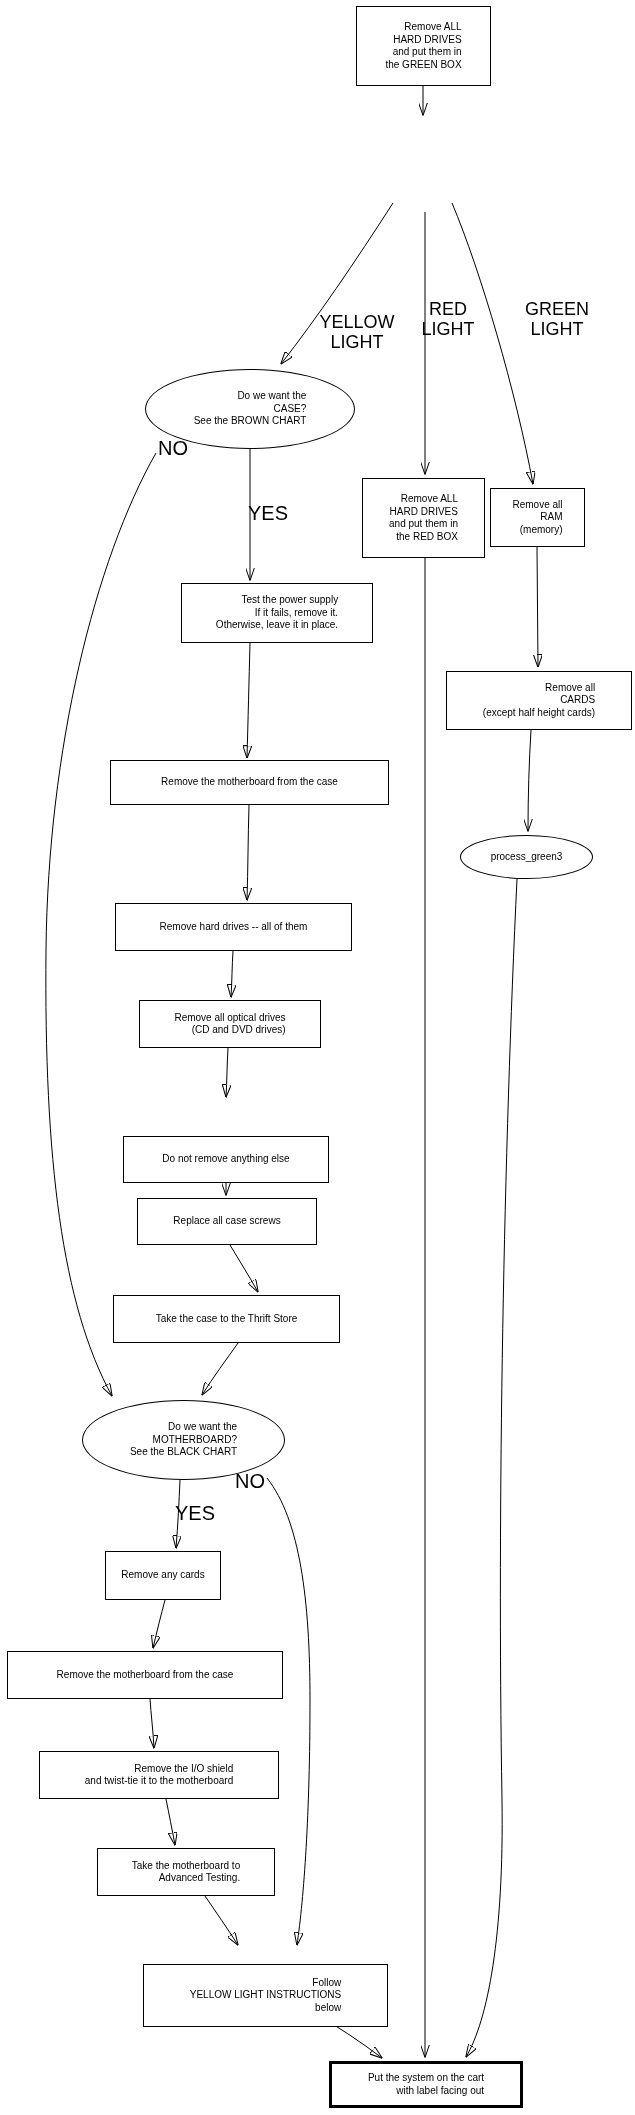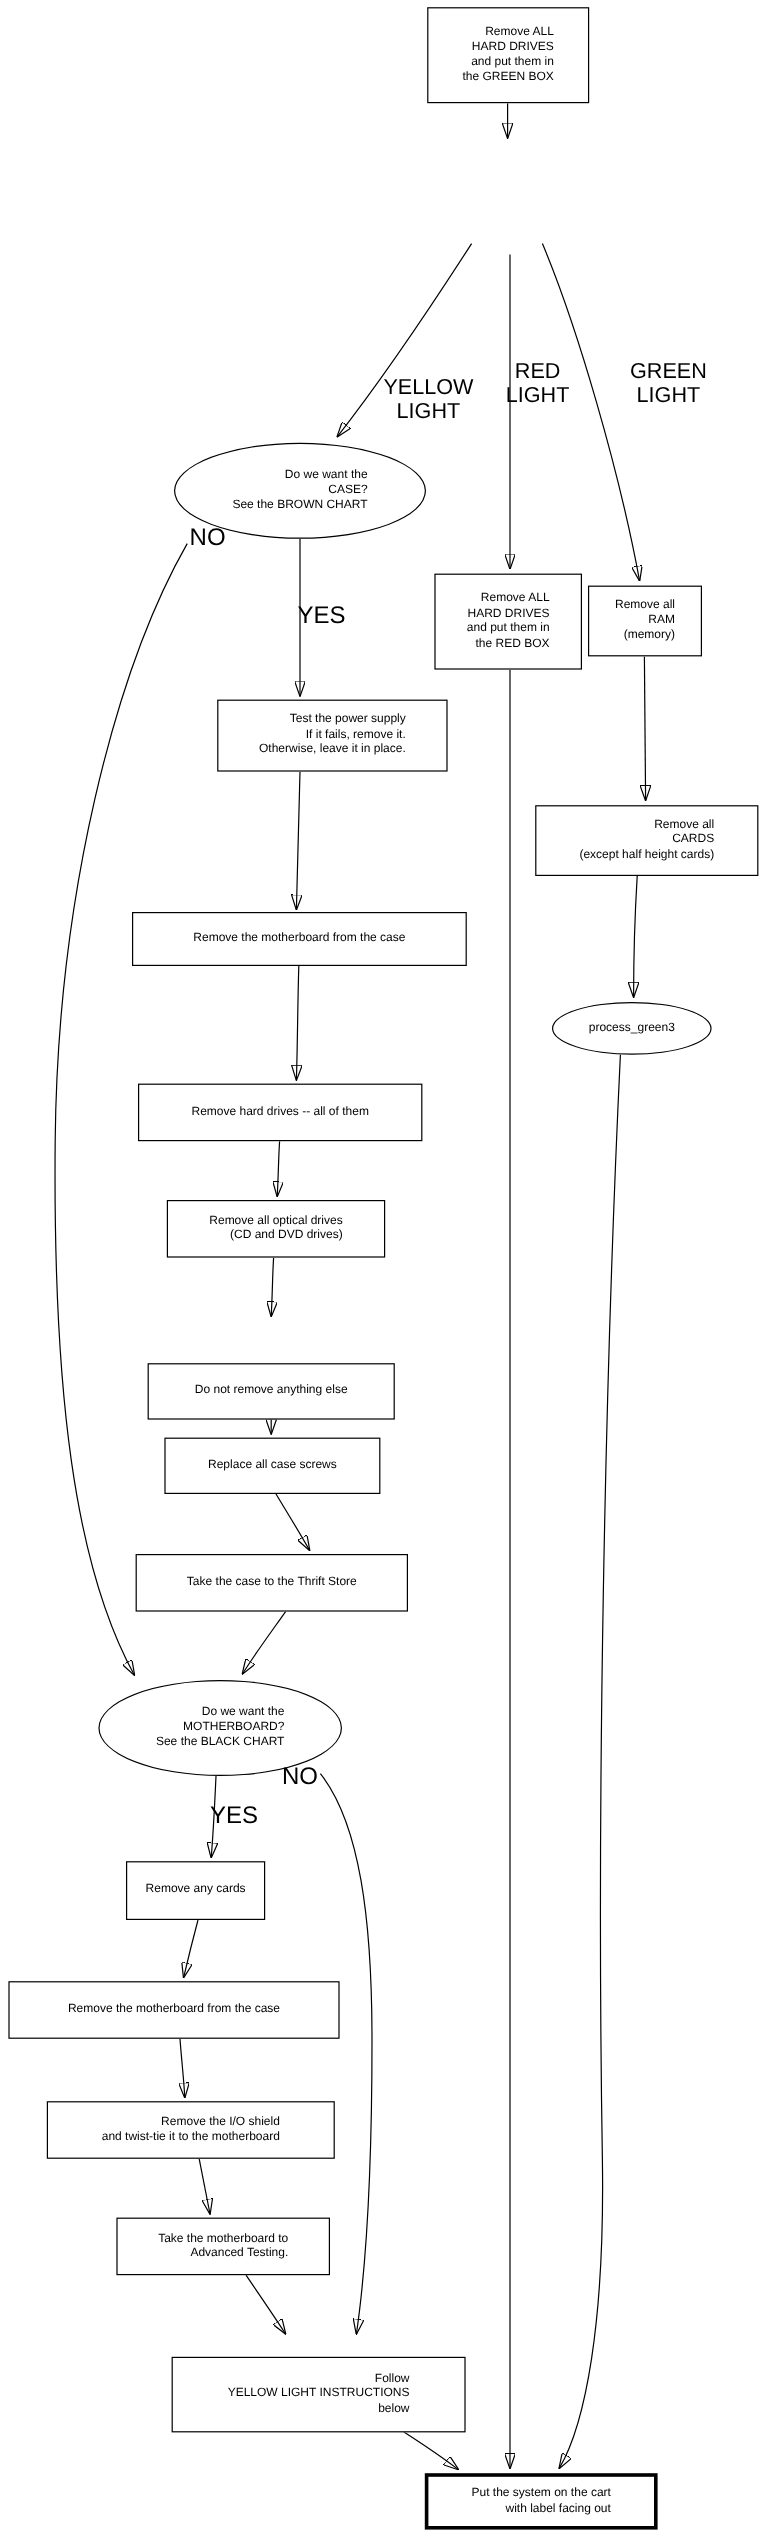--- a/index.html
+++ b/index.html
@@ -8,21 +8,21 @@
     font-family:"Liberation Sans", sans-serif;color:#000;overflow:hidden;
   }
   svg.edges{position:absolute;left:0;top:0;z-index:0;}
   svg.edges path{fill:none;stroke:#000;stroke-width:1;}
   .node{
     position:absolute;z-index:1;display:flex;align-items:center;justify-content:center;
     text-align:right;white-space:pre-line;font-size:10px;line-height:1.25;
     box-sizing:border-box;background:#ffffff;
   }
   .rect{border:1px solid #000;}
-  .rect-bold{border:3px solid #000;margin-left:25px;}
+  .rect-bold{border:3px solid #000;}
   .ellipse{border:1px solid #000;border-radius:50%;}
   .edge-label{
     position:absolute;z-index:2;font-size:18px;line-height:1.12;
     white-space:pre-line;text-align:center;
   }
   .yn{font-size:20px;}
 </style>
 </head>
 <body>
 

